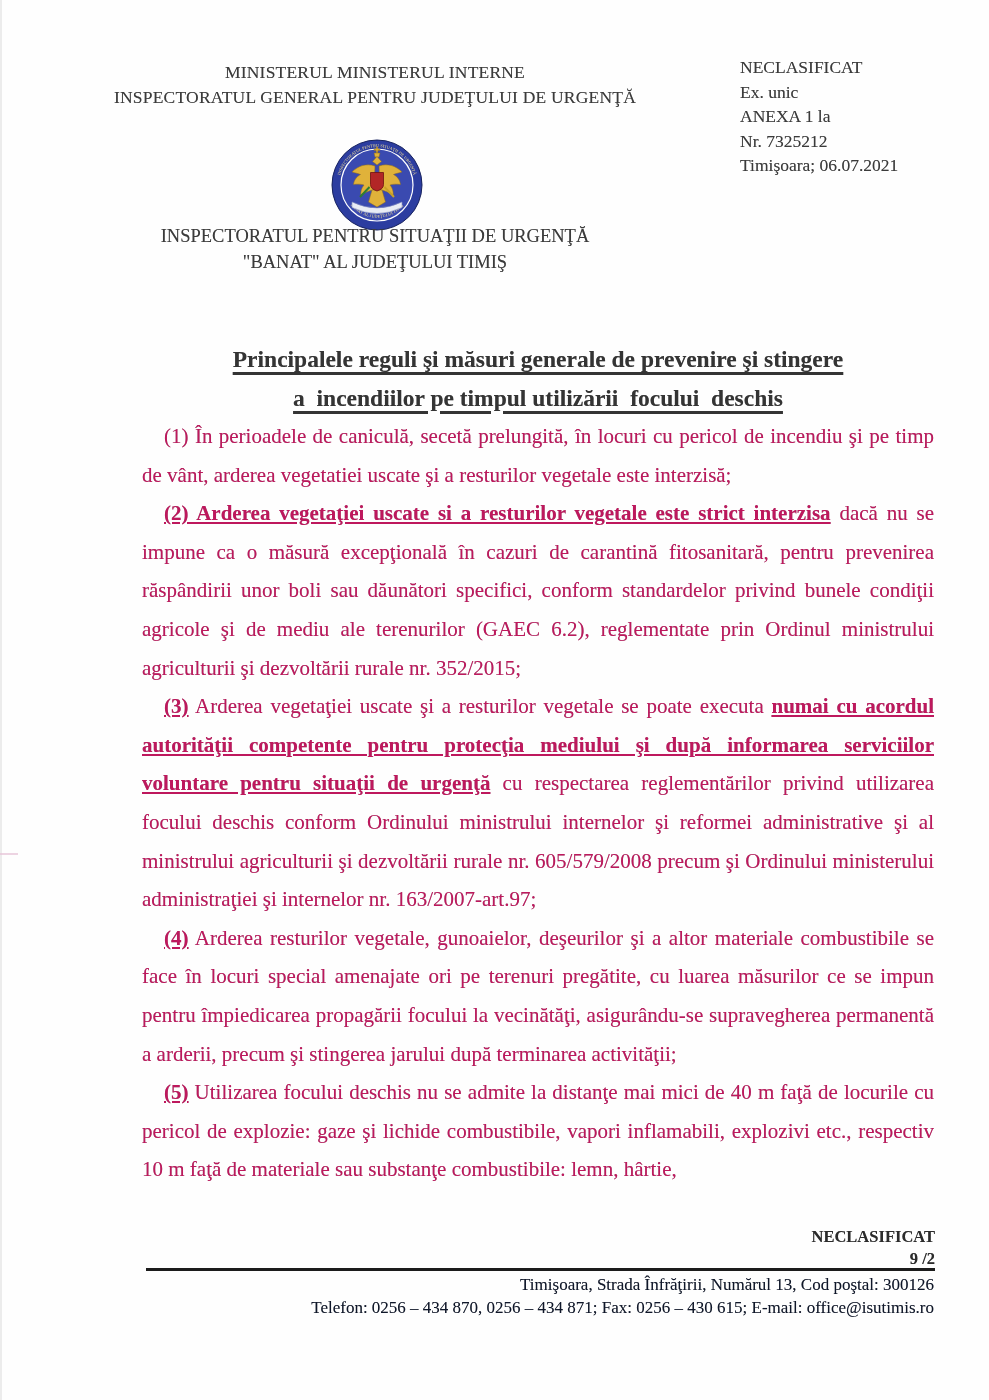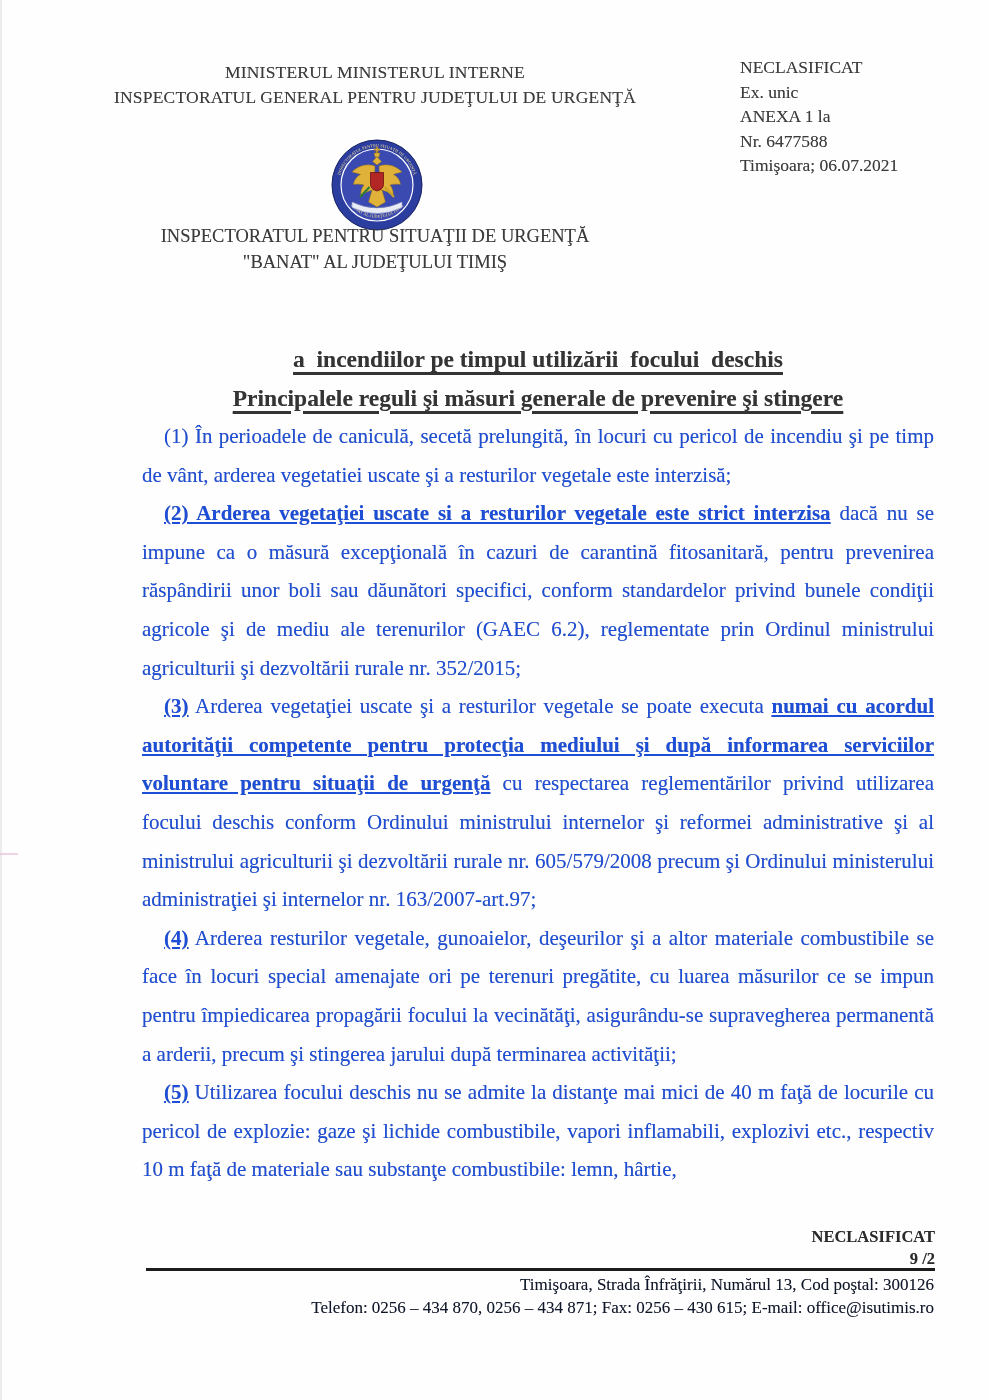--- a/index.html
+++ b/index.html
@@ -34,21 +34,21 @@
   }
   .title .tline{
     text-decoration:underline;
     text-decoration-thickness:2.5px;
     text-underline-offset:5px;
     white-space:pre-wrap;
   }
   .body{
     position:absolute;left:142px;top:417px;width:792px;
     font-size:21px;line-height:38.6px;text-align:justify;
-    color:#1d4ed8;
+    color:#be185d;
   }
   .body p{margin:0;text-indent:22px;}
   .body .b{font-weight:bold;text-decoration:underline;}
   .classif-bottom{
     position:absolute;right:54px;top:1226px;width:220px;
     text-align:right;font-weight:bold;font-size:16.5px;line-height:22px;
     color:#2b2b2b;
   }
   .rule{
     position:absolute;left:146px;top:1268px;width:789px;height:3px;
@@ -68,21 +68,21 @@
 
   <div class="org">
     <div>MINISTERUL MINISTERUL INTERNE</div>
     <div>INSPECTORATUL GENERAL PENTRU JUDEŢULUI DE URGENŢĂ</div>
   </div>
 
   <div class="meta">
     <div>NECLASIFICAT</div>
     <div>Ex. unic</div>
     <div>ANEXA 1 la</div>
-    <div>Nr. 6477588</div>
+    <div>Nr. 7325212</div>
     <div>Timişoara; 06.07.2021</div>
   </div>
 
   <div class="emblem">
     <svg viewBox="0 0 92 96" width="92" height="96">
       <circle cx="46" cy="48" r="45" fill="#2c3da0" stroke="#17225e" stroke-width="1"></circle>
       <circle cx="46" cy="48" r="36" fill="#3a4ab0" stroke="#ffffff" stroke-width="1.2"></circle>
       <defs>
         <path id="arcTop" d="M 8,48 A 38,38 0 0 1 84,48"></path>
         <path id="arcBot" d="M 12,52 A 34.5,34.5 0 0 0 80,52"></path>
@@ -107,22 +107,22 @@
       <path d="M21,65 Q46,77 71,65 L71,70.5 Q46,82.5 21,70.5 Z" fill="#e9ecf5" stroke="#8a93c0" stroke-width="0.6"></path>
     </svg>
   </div>
 
   <div class="unit">
     <div>INSPECTORATUL PENTRU SITUAŢII DE URGENŢĂ</div>
     <div>"BANAT" AL JUDEŢULUI TIMIŞ</div>
   </div>
 
   <div class="title">
+    <div><span class="tline">Principalele reguli şi măsuri generale de prevenire şi stingere</span></div>
     <div><span class="tline">a  incendiilor pe timpul utilizării  focului  deschis</span></div>
-    <div><span class="tline">Principalele reguli şi măsuri generale de prevenire şi stingere</span></div>
   </div>
 
   <div class="body">
       <p><span>(1) În perioadele de caniculă, secetă prelungită, în locuri cu pericol de incendiu şi pe timp de vânt,  arderea vegetatiei uscate şi a resturilor vegetale este interzisă;</span></p>
       <p><span class="b">(2) Arderea vegetaţiei uscate si a resturilor vegetale este strict interzisa</span><span> dacă nu se impune ca o măsură excepţională în cazuri de carantină fitosanitară, pentru prevenirea răspândirii unor boli sau dăunători specifici, conform standardelor privind bunele condiţii agricole şi de mediu ale terenurilor (GAEC 6.2), reglementate prin Ordinul ministrului agriculturii şi dezvoltării rurale nr. 352/2015;</span></p>
       <p><span class="b">(3)</span><span> Arderea vegetaţiei uscate şi a resturilor vegetale se poate executa </span><span class="b">numai cu acordul autorităţii competente pentru protecţia mediului şi după informarea serviciilor voluntare pentru situaţii de urgenţă</span><span> cu respectarea reglementărilor privind utilizarea focului deschis conform Ordinului ministrului internelor şi reformei administrative şi al ministrului agriculturii şi dezvoltării rurale nr. 605/579/2008 precum şi Ordinului ministerului administraţiei şi internelor nr. 163/2007-art.97;</span></p>
       <p><span class="b">(4)</span><span> Arderea resturilor vegetale, gunoaielor, deşeurilor şi a altor materiale combustibile se face în locuri special amenajate ori pe terenuri pregătite, cu luarea măsurilor ce se impun pentru împiedicarea propagării focului la vecinătăţi, asigurându-se supravegherea permanentă a arderii, precum şi stingerea jarului după terminarea activităţii;</span></p>
       <p><span class="b">(5)</span><span> Utilizarea focului deschis nu se admite la distanţe mai mici de 40 m faţă de locurile cu pericol de explozie: gaze şi lichide combustibile, vapori inflamabili, explozivi etc., respectiv 10 m faţă de materiale sau substanţe combustibile: lemn, hârtie,</span></p>
     </div>
 

